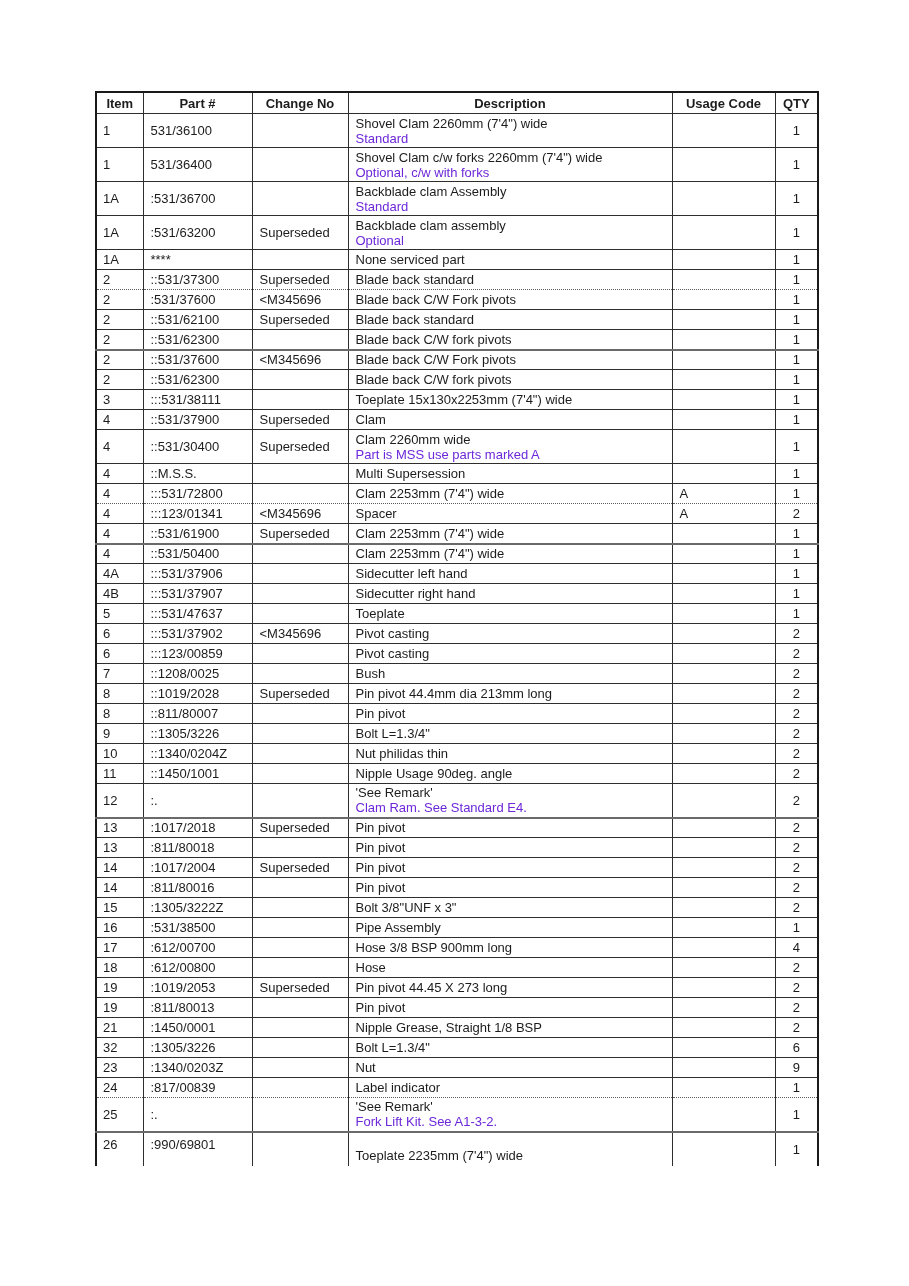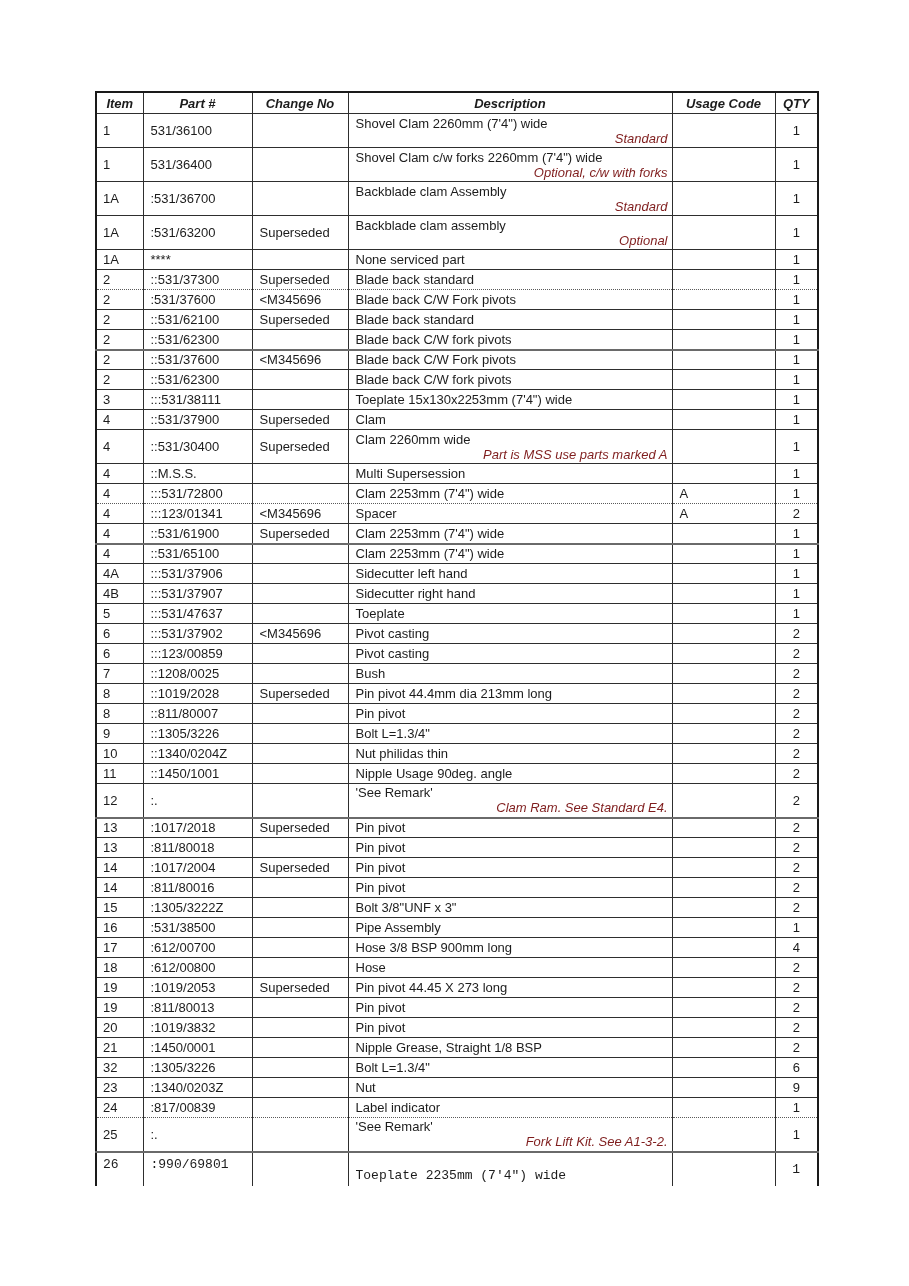--- a/index.html
+++ b/index.html
@@ -34,38 +34,35 @@
     padding: 1px 4px 1px 7px;
     vertical-align: middle;
     overflow: hidden;
     white-space: nowrap;
   }
   thead th {
     font-weight: bold;
     height: 18px;
     padding: 1px 2px;
     border-top: none;
-    font-style: italic;
   }
   tbody tr { height: 20px; }
   tbody tr.tall { height: 34px; }
   tbody tr.dotted td { border-top: 1px dotted #5a5a5a; }
   tbody tr.thick td { border-top: 2px solid #6a6a6a; }
-  tbody tr.cut { height: 34px; font-family: Liberation Mono, monospace; }
+  tbody tr.cut { height: 34px; }
   tbody tr.cut td { vertical-align: top; padding-top: 4px; }
   tbody tr.cut td.c-desc { vertical-align: bottom; padding-bottom: 3px; }
   tbody tr.cut td.c-qty { padding-top: 9px; }
   td.c-item { padding-left: 6px; }
   td.c-qty { text-align: center; padding: 1px 2px; }
   .desc-line { line-height: 15px; }
   .desc-note {
     line-height: 15px;
-    font-style: italic;
-    color: #7f1d1d;
-    text-align: right;
+    color: #6d28d9;
   }
   .desc-note:empty { display: none; }
 </style>
 </head>
 <body>
 
 <table class="parts-table">
   <colgroup>
     <col style="width:47px">
     <col style="width:109px">
@@ -278,21 +275,21 @@
     <td class="c-change">Superseded</td>
     <td class="c-desc">
       <div class="desc-line">Clam 2253mm (7'4") wide</div>
 
     </td>
     <td class="c-usage"></td>
     <td class="c-qty">1</td>
   </tr>
       <tr class="thick">
     <td class="c-item">4</td>
-    <td class="c-part">::531/65100</td>
+    <td class="c-part">::531/50400</td>
     <td class="c-change"></td>
     <td class="c-desc">
       <div class="desc-line">Clam 2253mm (7'4") wide</div>
 
     </td>
     <td class="c-usage"></td>
     <td class="c-qty">1</td>
   </tr>
       <tr>
     <td class="c-item">4A</td>
@@ -530,31 +527,20 @@
     <td class="c-part">:811/80013</td>
     <td class="c-change"></td>
     <td class="c-desc">
       <div class="desc-line">Pin pivot</div>
 
     </td>
     <td class="c-usage"></td>
     <td class="c-qty">2</td>
   </tr>
       <tr>
-    <td class="c-item">20</td>
-    <td class="c-part">:1019/3832</td>
-    <td class="c-change"></td>
-    <td class="c-desc">
-      <div class="desc-line">Pin pivot</div>
-
-    </td>
-    <td class="c-usage"></td>
-    <td class="c-qty">2</td>
-  </tr>
-      <tr>
     <td class="c-item">21</td>
     <td class="c-part">:1450/0001</td>
     <td class="c-change"></td>
     <td class="c-desc">
       <div class="desc-line">Nipple Grease, Straight 1/8 BSP</div>
 
     </td>
     <td class="c-usage"></td>
     <td class="c-qty">2</td>
   </tr>

